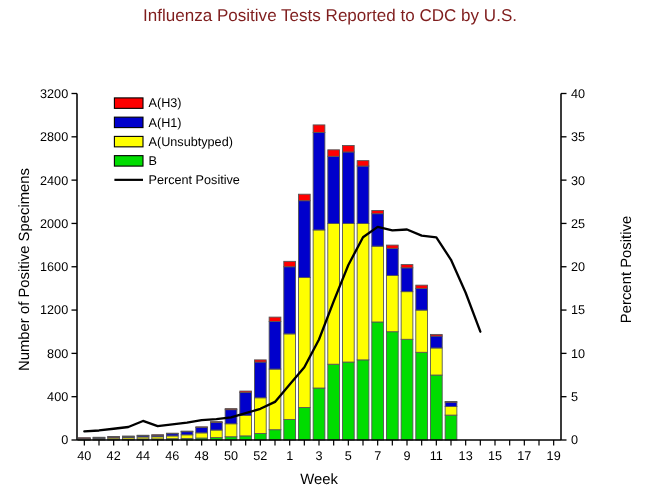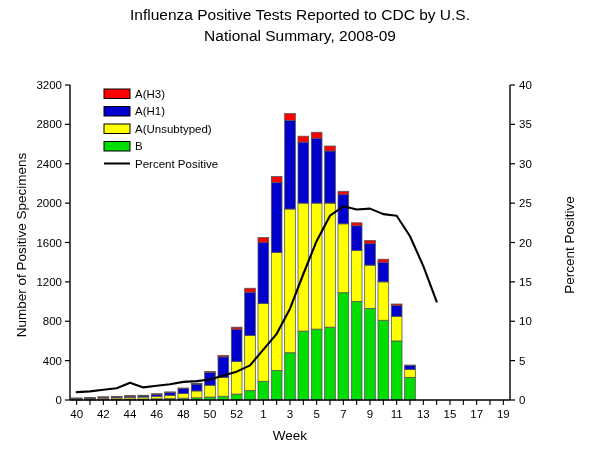--- a/index.html
+++ b/index.html
@@ -3,35 +3,34 @@
 <meta charset="utf-8">
 <style>
   html,body{margin:0;padding:0;}
   body{
     width:600px;height:450px;background:#ffffff;
     font-family:"Liberation Sans",sans-serif;color:#000;
     overflow:hidden;position:relative;
   }
   #chart-root{position:absolute;left:0;top:0;width:600px;height:450px;}
   .title-block{position:absolute;left:0;top:4px;width:600px;text-align:center;}
-  .title-line{font-size:15.5px;line-height:21px;color:#000000;white-space:nowrap;}
+  .title-line{font-size:15.5px;line-height:21px;color:#7f1d1d;white-space:nowrap;}
   svg{position:absolute;left:0;top:0;}
   .tick-lbl{font-family:"Liberation Sans",sans-serif;font-size:11.5px;fill:#000;}
   .xtick-lbl{font-family:"Liberation Sans",sans-serif;font-size:11.5px;fill:#000;}
   .axis-title{font-family:"Liberation Sans",sans-serif;font-size:13.5px;fill:#000;}
   .legend-lbl{font-family:"Liberation Sans",sans-serif;font-size:11.5px;fill:#000;}
 </style>
 </head>
 <body>
 
 <div id="chart-root">
 
   <div class="title-block">
     <div class="title-line">Influenza Positive Tests Reported to CDC by U.S.</div>
-    <div class="title-line">National Summary, 2008-09</div>
   </div>
 
   <svg width="600" height="450">
     <g id="plot-bars">
         <rect x="71.33" y="399.51" width="10.67" height="0.60" fill="#00dd00" stroke="#555555" stroke-width="0.8"></rect>
         <rect x="71.33" y="398.72" width="10.67" height="0.79" fill="#ffff00" stroke="#555555" stroke-width="0.8"></rect>
         <rect x="71.33" y="398.13" width="10.67" height="0.60" fill="#0000cc" stroke="#555555" stroke-width="0.8"></rect>
         <rect x="71.33" y="398.03" width="10.67" height="0.60" fill="#ff0000" stroke="#555555" stroke-width="0.8"></rect>
         <rect x="84.67" y="399.41" width="10.67" height="0.60" fill="#00dd00" stroke="#555555" stroke-width="0.8"></rect>
         <rect x="84.67" y="398.43" width="10.67" height="0.98" fill="#ffff00" stroke="#555555" stroke-width="0.8"></rect>

